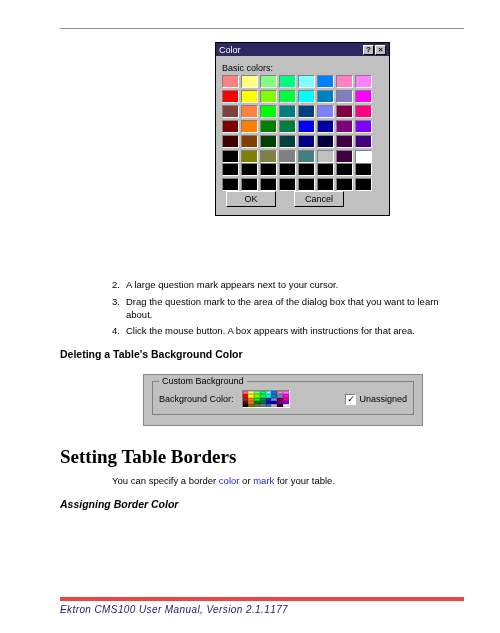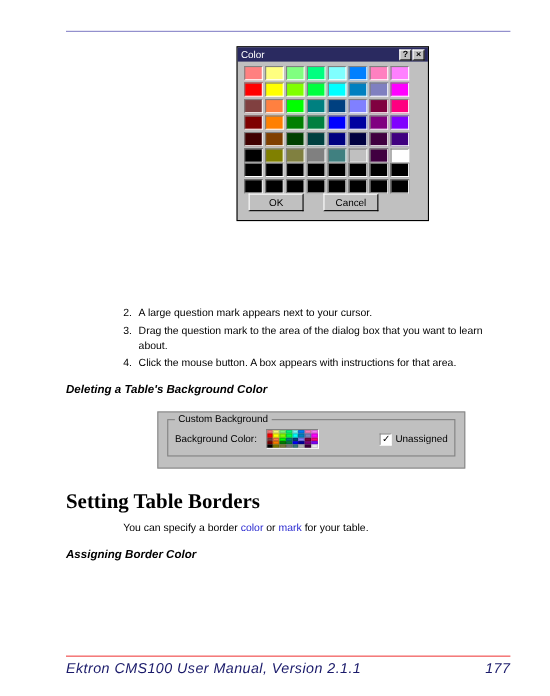--- a/index.html
+++ b/index.html
@@ -96,21 +96,20 @@
   }
   .num-list { list-style: none; }
   .num-list li {
     display: flex;
     margin-bottom: 4px;
     line-height: 1.35;
   }
   .num-list .num { width: 14px; flex-shrink: 0; }
   .heading-del {
     font-weight: bold;
-    font-style: italic;
     font-size: 10.5px;
     margin: 10px 0 0 -52px;
   }
   .para { line-height: 1.35; margin-bottom: 4px; }
   
   .custom-bg-box {
     margin: 14px auto 16px auto;
     width: 280px;
     background: #c0c0c0;
     border: 1px solid #888;
@@ -162,44 +161,44 @@
   .heading-assign {
     font-weight: bold;
     font-style: italic;
     font-size: 10.5px;
     margin: 10px 0 4px -52px;
   }
   .footer {
     position: absolute;
     left: 60px; right: 36px;
     bottom: 18px;
-    border-top: 1px solid #ef4444;
+    border-top: 4px solid #ef4444;
     padding-top: 3px;
     display: flex;
-    justify-content: space-between;
-    font-size: 13px;
+    font-size: 10px;
     font-style: italic;
     color: #1a1a6a;
     letter-spacing: 0.4px;
   }
 </style>
 </head>
 <body>
 
 <div class="top-rule"></div>
 
 <div class="color-dialog">
   <div class="dlg-titlebar">
     <span class="title">Color</span>
     <div class="dlg-title-btns">
       <span class="title-btn">?</span>
       <span class="title-btn">×</span>
     </div>
   </div>
   <div class="dlg-body">
+    <div class="dlg-label">Basic colors:</div>
     <div class="swatch-grid" id="basic-grid">
         <div class="swatch" style="background: rgb(255, 128, 128);"></div>
         <div class="swatch" style="background: rgb(255, 255, 128);"></div>
         <div class="swatch" style="background: rgb(128, 255, 128);"></div>
         <div class="swatch" style="background: rgb(0, 255, 128);"></div>
         <div class="swatch" style="background: rgb(128, 255, 255);"></div>
         <div class="swatch" style="background: rgb(0, 128, 255);"></div>
         <div class="swatch" style="background: rgb(255, 128, 192);"></div>
         <div class="swatch" style="background: rgb(255, 128, 255);"></div>
         <div class="swatch" style="background: rgb(255, 0, 0);"></div>

